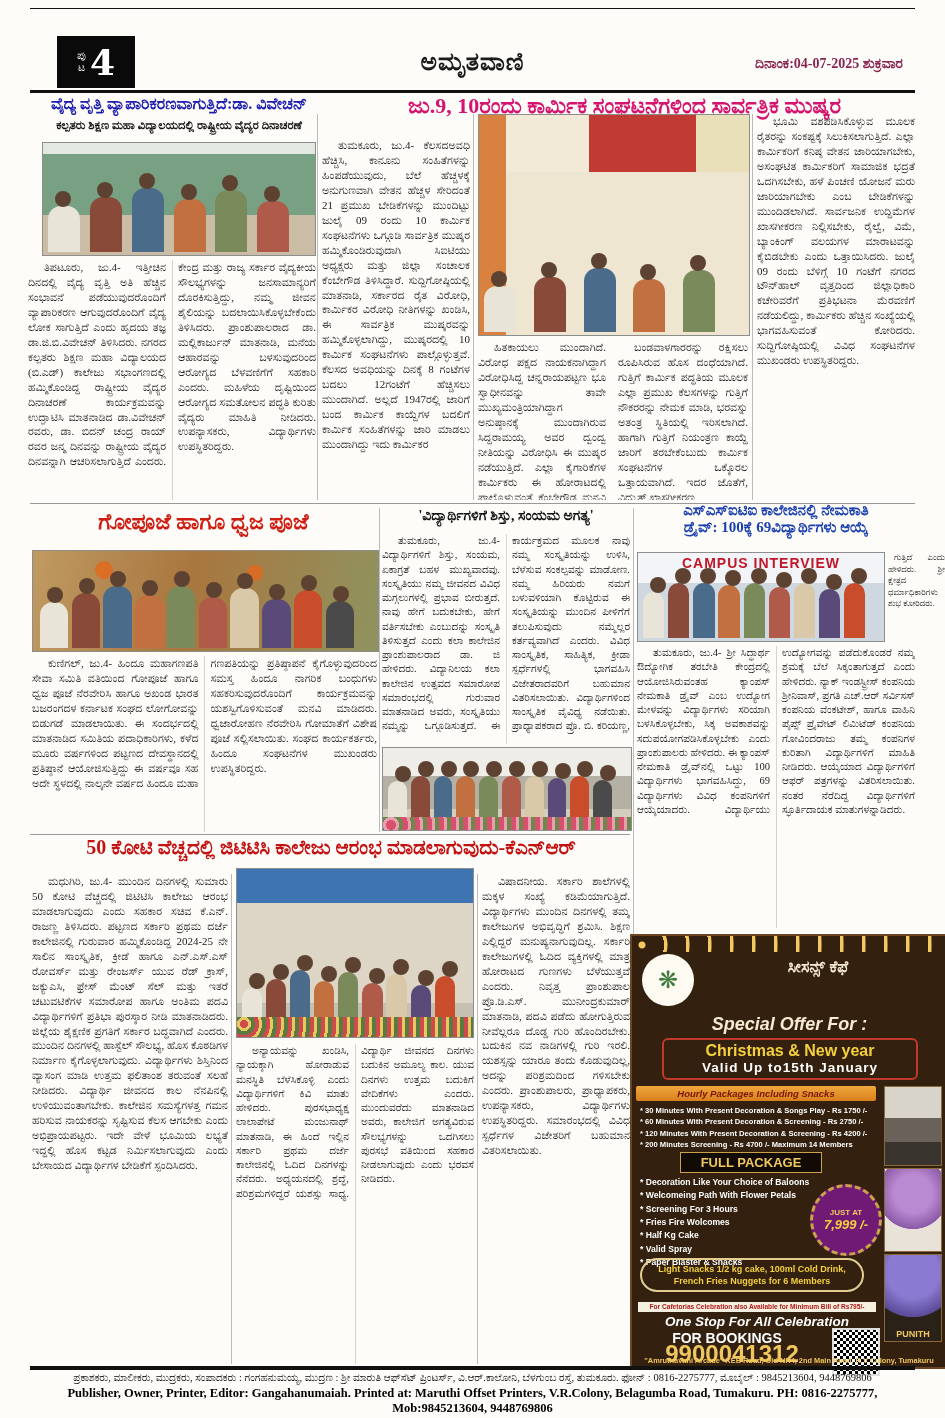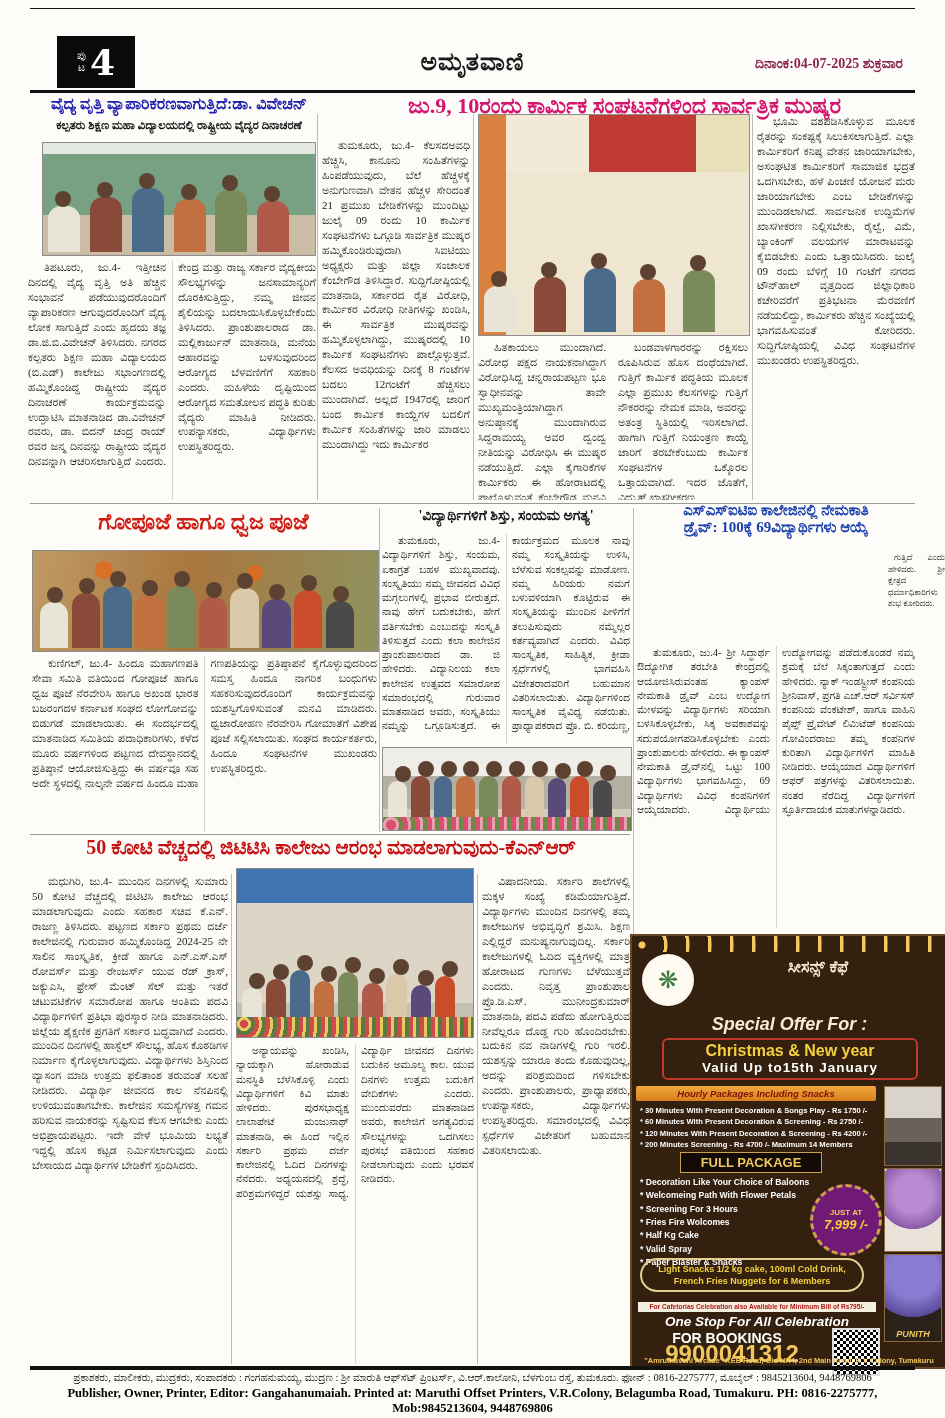--- a/index.html
+++ b/index.html
@@ -69,21 +69,21 @@
       text-align:center;font-size:13px;font-weight:bold;color:#f0c75e;padding:2px 0;}
   .ad-fpl{position:absolute;left:8px;top:240px;width:170px;font-size:8.6px;font-weight:bold;color:#fff;line-height:1.55;}
   .ad-badge{position:absolute;left:178px;top:248px;width:66px;height:66px;border-radius:50%;background:#701a75;
       border:3px dashed #caa24a;display:flex;flex-direction:column;align-items:center;justify-content:center;}
   .ad-badge .b1{font-size:8px;font-weight:bold;color:#f0c75e;}
   .ad-badge .b2{font-size:13px;font-weight:bold;color:#f4d13c;font-style:italic;}
   .ad-img{position:absolute;left:252px;border:1px solid #8a6a3a;width:56px;overflow:hidden;}
   .img-room{top:150px;height:78px;background:linear-gradient(#d8d4cc 0 40%,#6a625a 40% 70%,#3a342e 70%);}
   .img-arch{top:232px;height:82px;background:radial-gradient(circle at 50% 30%,#b98ad1 0 30%,#8a5aa8 55%,#e8e2d8 56%);}
   .img-punith{top:318px;height:86px;background:radial-gradient(circle at 50% 20%,#8a7ad1 0 35%,#5a4a98 60%,#2a2218 61%);}
-  .img-punith span{position:absolute;bottom:2px;width:100%;text-align:center;color:#f0c75e;font-weight:bold;font-size:9px;font-style:italic;}
+  .img-punith span{position:absolute;bottom:2px;width:100%;text-align:center;color:#f0c75e;font-weight:bold;font-size:9px;}
   .ad-snack{position:absolute;left:8px;top:322px;width:212px;border:2px solid #e4cf92;border-radius:18px;
       text-align:center;font-size:9px;font-weight:bold;color:#f4d13c;padding:3px 4px;line-height:1.35;}
   .ad-cafline{position:absolute;left:6px;top:366px;width:238px;background:#f5efdf;color:#b01818;
       font-size:6.6px;font-weight:bold;text-align:center;line-height:10px;height:10px;}
   .ad-tag{position:absolute;left:0px;top:378px;width:250px;text-align:center;font-size:13.5px;font-weight:bold;
       font-style:italic;color:#ffffff;}
   .ad-book{position:absolute;left:0px;top:394px;width:190px;text-align:center;font-size:14px;font-weight:bold;color:#fff;}
   .ad-phone{position:absolute;left:0px;top:404px;width:200px;text-align:center;font-size:24px;font-weight:bold;color:#f0c75e;}
   .ad-qr{position:absolute;left:200px;top:392px;width:44px;height:44px;background:#fff;border:2px solid #ddd;
       background-image:repeating-linear-gradient(0deg,#000 0 3px,#fff 3px 6px),repeating-linear-gradient(90deg,#000 0 3px,#fff 3px 6px);
@@ -126,21 +126,21 @@
   <div class="bt" style="left:322px;top:138px;width:148px;height:362px;">ತುಮಕೂರು, ಜು.4- ಕೆಲಸದಅವಧಿ ಹೆಚ್ಚಿಸಿ, ಕಾನೂನು ಸಂಹಿತೆಗಳನ್ನು ಹಿಂಪಡೆಯುವುದು, ಬೆಲೆ ಹೆಚ್ಚಳಕ್ಕೆ ಅನುಗುಣವಾಗಿ ವೇತನ ಹೆಚ್ಚಳ ಸೇರಿದಂತೆ 21 ಪ್ರಮುಖ ಬೇಡಿಕೆಗಳನ್ನು ಮುಂದಿಟ್ಟು ಜುಲೈ 09 ರಂದು 10 ಕಾರ್ಮಿಕ ಸಂಘಟನೆಗಳು ಒಗ್ಗೂಡಿ ಸಾರ್ವತ್ರಿಕ ಮುಷ್ಕರ ಹಮ್ಮಿಕೊಂಡಿರುವುದಾಗಿ ಸಿಐಟಿಯು ಅಧ್ಯಕ್ಷರು ಮತ್ತು ಜಿಲ್ಲಾ ಸಂಚಾಲಕ ಕೆಂಬೇಗೌಡ ತಿಳಿಸಿದ್ದಾರೆ. ಸುದ್ದಿಗೋಷ್ಠಿಯಲ್ಲಿ ಮಾತನಾಡಿ, ಸರ್ಕಾರದ ರೈತ ವಿರೋಧಿ, ಕಾರ್ಮಿಕರ ವಿರೋಧಿ ನೀತಿಗಳನ್ನು ಖಂಡಿಸಿ, ಈ ಸಾರ್ವತ್ರಿಕ ಮುಷ್ಕರವನ್ನು ಹಮ್ಮಿಕೊಳ್ಳಲಾಗಿದ್ದು, ಮುಷ್ಕರದಲ್ಲಿ 10 ಕಾರ್ಮಿಕ ಸಂಘಟನೆಗಳು ಪಾಲ್ಗೊಳ್ಳುತ್ತವೆ. ಕೆಲಸದ ಅವಧಿಯನ್ನು ದಿನಕ್ಕೆ 8 ಗಂಟೆಗಳ ಬದಲು 12ಗಂಟೆಗೆ ಹೆಚ್ಚಿಸಲು ಮುಂದಾಗಿದೆ. ಅಲ್ಲದೆ 1947ರಲ್ಲಿ ಜಾರಿಗೆ ಬಂದ ಕಾರ್ಮಿಕ ಕಾಯ್ದೆಗಳ ಬದಲಿಗೆ ಕಾರ್ಮಿಕ ಸಂಹಿತೆಗಳನ್ನು ಜಾರಿ ಮಾಡಲು ಮುಂದಾಗಿದ್ದು ಇದು ಕಾರ್ಮಿಕರ</div>
   <div class="photo ph-press" style="left:478px;top:114px;width:270px;height:220px;">
     <div class="ph-banner"></div>
   <div class="person" style="left: 2%; height: 46px; width: 32px; background: rgb(233, 228, 216);"></div>
       <div class="person" style="left: 20.4%; height: 55px; width: 32px; background: rgb(138, 74, 58);"></div>
       <div class="person" style="left: 38.8%; height: 64px; width: 32px; background: rgb(74, 107, 138);"></div>
       <div class="person" style="left: 57.2%; height: 53px; width: 32px; background: rgb(194, 112, 63);"></div>
       <div class="person" style="left: 75.6%; height: 62px; width: 32px; background: rgb(122, 138, 90);"></div>
     </div>
   <div class="bt" style="left:478px;top:340px;width:128px;height:160px;">ಹಿತಕಾಯಲು ಮುಂದಾಗಿದೆ. ವಿರೋಧ ಪಕ್ಷದ ನಾಯಕನಾಗಿದ್ದಾಗ ವಿರೋಧಿಸಿದ್ದ ಚನ್ನರಾಯಪಟ್ಟಣ ಭೂ ಸ್ವಾಧೀನವನ್ನು ತಾವೇ ಮುಖ್ಯಮಂತ್ರಿಯಾಗಿದ್ದಾಗ ಅನುಷ್ಠಾನಕ್ಕೆ ಮುಂದಾಗಿರುವ ಸಿದ್ದರಾಮಯ್ಯ ಅವರ ದ್ವಂದ್ವ ನೀತಿಯನ್ನು ವಿರೋಧಿಸಿ ಈ ಮುಷ್ಕರ ನಡೆಯುತ್ತಿದೆ. ಎಲ್ಲಾ ಕೈಗಾರಿಕೆಗಳ ಕಾರ್ಮಿಕರು ಈ ಹೋರಾಟದಲ್ಲಿ ಪಾಲ್ಗೊಳ್ಳುವಂತೆ ಕೆಂಬೇಗೌಡ ಮನವಿ ಮಾಡಿದರು.</div>
-  <div class="bt" style="left:618px;top:340px;width:130px;height:160px;">ಬಂಡವಾಳಗಾರರನ್ನು ರಕ್ಷಿಸಲು ರೂಪಿಸಿರುವ ಹೊಸ ದಂಧೆಯಾಗಿದೆ. ಗುತ್ತಿಗೆ ಕಾರ್ಮಿಕ ಪದ್ಧತಿಯ ಮೂಲಕ ಎಲ್ಲಾ ಪ್ರಮುಖ ಕೆಲಸಗಳನ್ನು ಗುತ್ತಿಗೆ ನೌಕರರನ್ನು ನೇಮಕ ಮಾಡಿ, ಅವರನ್ನು ಅತಂತ್ರ ಸ್ಥಿತಿಯಲ್ಲಿ ಇರಿಸಲಾಗಿದೆ. ಹಾಗಾಗಿ ಗುತ್ತಿಗೆ ನಿಯಂತ್ರಣ ಕಾಯ್ದೆ ಜಾರಿಗೆ ತರಬೇಕೆಂಬುದು ಕಾರ್ಮಿಕ ಸಂಘಟನೆಗಳ ಒಕ್ಕೊರಲ ಒತ್ತಾಯವಾಗಿದೆ. ಇದರ ಜೊತೆಗೆ, ವಿದ್ಯುತ್ ಖಾಸಗೀಕರಣ,</div>
+  <div class="bt" style="left:618px;top:340px;width:130px;height:160px;">ಬಂಡವಾಳಗಾರರನ್ನು ರಕ್ಷಿಸಲು ರೂಪಿಸಿರುವ ಹೊಸ ದಂಧೆಯಾಗಿದೆ. ಗುತ್ತಿಗೆ ಕಾರ್ಮಿಕ ಪದ್ಧತಿಯ ಮೂಲಕ ಎಲ್ಲಾ ಪ್ರಮುಖ ಕೆಲಸಗಳನ್ನು ಗುತ್ತಿಗೆ ನೌಕರರನ್ನು ನೇಮಕ ಮಾಡಿ, ಭರವಸ್ನು ಅತಂತ್ರ ಸ್ಥಿತಿಯಲ್ಲಿ ಇರಿಸಲಾಗಿದೆ. ಹಾಗಾಗಿ ಗುತ್ತಿಗೆ ನಿಯಂತ್ರಣ ಕಾಯ್ದೆ ಜಾರಿಗೆ ತರಬೇಕೆಂಬುದು ಕಾರ್ಮಿಕ ಸಂಘಟನೆಗಳ ಒಕ್ಕೊರಲ ಒತ್ತಾಯವಾಗಿದೆ. ಇದರ ಜೊತೆಗೆ, ವಿದ್ಯುತ್ ಖಾಸಗೀಕರಣ,</div>
   <div class="bt" style="left:757px;top:114px;width:158px;height:386px;">ಭೂಮಿ ವಶಪಡಿಸಿಕೊಳ್ಳುವ ಮೂಲಕ ರೈತರನ್ನು ಸಂಕಷ್ಟಕ್ಕೆ ಸಿಲುಕಿಸಲಾಗುತ್ತಿದೆ. ಎಲ್ಲಾ ಕಾರ್ಮಿಕರಿಗೆ ಕನಿಷ್ಠ ವೇತನ ಜಾರಿಯಾಗಬೇಕು, ಅಸಂಘಟಿತ ಕಾರ್ಮಿಕರಿಗೆ ಸಾಮಾಜಿಕ ಭದ್ರತೆ ಒದಗಿಸಬೇಕು, ಹಳೆ ಪಿಂಚಣಿ ಯೋಜನೆ ಮರು ಜಾರಿಯಾಗಬೇಕು ಎಂಬ ಬೇಡಿಕೆಗಳನ್ನು ಮುಂದಿಡಲಾಗಿದೆ. ಸಾರ್ವಜನಿಕ ಉದ್ದಿಮೆಗಳ ಖಾಸಗೀಕರಣ ನಿಲ್ಲಿಸಬೇಕು, ರೈಲ್ವೆ, ವಿಮೆ, ಬ್ಯಾಂಕಿಂಗ್ ವಲಯಗಳ ಮಾರಾಟವನ್ನು ಕೈಬಿಡಬೇಕು ಎಂದು ಒತ್ತಾಯಿಸಿದರು. ಜುಲೈ 09 ರಂದು ಬೆಳಿಗ್ಗೆ 10 ಗಂಟೆಗೆ ನಗರದ ಟೌನ್‌ಹಾಲ್ ವೃತ್ತದಿಂದ ಜಿಲ್ಲಾಧಿಕಾರಿ ಕಚೇರಿವರೆಗೆ ಪ್ರತಿಭಟನಾ ಮೆರವಣಿಗೆ ನಡೆಯಲಿದ್ದು, ಕಾರ್ಮಿಕರು ಹೆಚ್ಚಿನ ಸಂಖ್ಯೆಯಲ್ಲಿ ಭಾಗವಹಿಸುವಂತೆ ಕೋರಿದರು. ಸುದ್ದಿಗೋಷ್ಠಿಯಲ್ಲಿ ವಿವಿಧ ಸಂಘಟನೆಗಳ ಮುಖಂಡರು ಉಪಸ್ಥಿತರಿದ್ದರು.</div>
 
   <div class="rule-v" style="left:317px;top:114px;height:386px;"></div>
   <div class="rule-v" style="left:473px;top:114px;height:386px;"></div>
   <div class="rule-v" style="left:752px;top:114px;height:386px;"></div>
   <div class="rule-h" style="left:30px;top:503px;width:885px;height:1px;background:#999;"></div>
 
   <div class="hl hl-gopooja">ಗೋಪೂಜೆ ಹಾಗೂ ಧ್ವಜ ಪೂಜೆ</div>
   <div class="photo ph-crowd" style="left:32px;top:550px;width:345px;height:100px;">
     <div class="blob" style="left:18%;top:10%;width:18px;height:18px;"></div>
@@ -170,20 +170,32 @@
       <div class="person" style="left: 57.2%; height: 50.84px; width: 18.8px; background: rgb(217, 201, 168);"></div>
       <div class="person" style="left: 66.4%; height: 49px; width: 18.8px; background: rgb(90, 74, 122);"></div>
       <div class="person" style="left: 75.6%; height: 50.84px; width: 18.8px; background: rgb(201, 77, 42);"></div>
       <div class="person" style="left: 84.8%; height: 47px; width: 18.8px; background: rgb(74, 74, 74);"></div>
     </div>
 
   <div class="hl hl-ssit">
     <div>ಎಸ್‌ಎಸ್‌ಐಟಿಐ ಕಾಲೇಜಿನಲ್ಲಿ ನೇಮಕಾತಿ</div>
     <div>ಡ್ರೈವ್: 100ಕ್ಕೆ 69ವಿದ್ಯಾರ್ಥಿಗಳು ಆಯ್ಕೆ</div>
   </div>
+  <div class="photo ph-campus" style="left:637px;top:552px;width:246px;height:88px;">
+    <div class="campus-banner">CAMPUS INTERVIEW</div>
+  <div class="person" style="left: 2%; height: 46px; width: 21.3333px; background: rgb(233, 228, 216);"></div>
+      <div class="person" style="left: 12.2222%; height: 54.56px; width: 21.3333px; background: rgb(138, 74, 58);"></div>
+      <div class="person" style="left: 22.4444%; height: 54.56px; width: 21.3333px; background: rgb(74, 107, 138);"></div>
+      <div class="person" style="left: 32.6667%; height: 53px; width: 21.3333px; background: rgb(194, 112, 63);"></div>
+      <div class="person" style="left: 42.8889%; height: 54.56px; width: 21.3333px; background: rgb(122, 138, 90);"></div>
+      <div class="person" style="left: 53.1111%; height: 51px; width: 21.3333px; background: rgb(176, 90, 74);"></div>
+      <div class="person" style="left: 63.3333%; height: 54.56px; width: 21.3333px; background: rgb(217, 201, 168);"></div>
+      <div class="person" style="left: 73.5556%; height: 49px; width: 21.3333px; background: rgb(90, 74, 122);"></div>
+      <div class="person" style="left: 83.7778%; height: 54.56px; width: 21.3333px; background: rgb(201, 77, 42);"></div>
+    </div>
   <div class="bt" style="left:888px;top:552px;width:57px;height:88px;font-size:8.5px;text-indent:6px;">ಗುತ್ತಿದೆ ಎಂದು ಹೇಳಿದರು. ಶ್ರೀ ಕ್ಷೇತ್ರದ ಧರ್ಮಾಧಿಕಾರಿಗಳು ಶುಭ ಕೋರಿದರು.</div>
   <div class="bt cols2" style="left:637px;top:646px;width:278px;height:282px;font-size:10.5px;">ತುಮಕೂರು, ಜು.4- ಶ್ರೀ ಸಿದ್ಧಾರ್ಥ ಔದ್ಯೋಗಿಕ ತರಬೇತಿ ಕೇಂದ್ರದಲ್ಲಿ ಆಯೋಜಿಸಿರುವಂತಹ ಕ್ಯಾಂಪಸ್ ನೇಮಕಾತಿ ಡ್ರೈವ್ ಎಂಬ ಉದ್ಯೋಗ ಮೇಳವನ್ನು ವಿದ್ಯಾರ್ಥಿಗಳು ಸರಿಯಾಗಿ ಬಳಸಿಕೊಳ್ಳಬೇಕು, ಸಿಕ್ಕ ಅವಕಾಶವನ್ನು ಸದುಪಯೋಗಪಡಿಸಿಕೊಳ್ಳಬೇಕು ಎಂದು ಪ್ರಾಂಶುಪಾಲರು ಹೇಳಿದರು. ಈ ಕ್ಯಾಂಪಸ್ ನೇಮಕಾತಿ ಡ್ರೈವ್‌ನಲ್ಲಿ ಒಟ್ಟು 100 ವಿದ್ಯಾರ್ಥಿಗಳು ಭಾಗವಹಿಸಿದ್ದು, 69 ವಿದ್ಯಾರ್ಥಿಗಳು ವಿವಿಧ ಕಂಪನಿಗಳಿಗೆ ಆಯ್ಕೆಯಾದರು. ವಿದ್ಯಾರ್ಥಿಯು ಉದ್ಯೋಗವನ್ನು ಪಡೆದುಕೊಂಡರೆ ನಮ್ಮ ಶ್ರಮಕ್ಕೆ ಬೆಲೆ ಸಿಕ್ಕಂತಾಗುತ್ತದೆ ಎಂದು ಹೇಳಿದರು. ನ್ಯಾಕ್ ಇಂಡಸ್ಟ್ರೀಸ್ ಕಂಪನಿಯ ಶ್ರೀನಿವಾಸ್, ಪ್ರಗತಿ ಎಚ್.ಆರ್ ಸರ್ವಿಸಸ್ ಕಂಪನಿಯ ವೆಂಕಟೇಶ್, ಹಾಗೂ ವಾಹಿನಿ ಪೈಪ್ಸ್ ಪ್ರೈವೇಟ್ ಲಿಮಿಟೆಡ್ ಕಂಪನಿಯ ಗೋವಿಂದರಾಜು ತಮ್ಮ ಕಂಪನಿಗಳ ಕುರಿತಾಗಿ ವಿದ್ಯಾರ್ಥಿಗಳಿಗೆ ಮಾಹಿತಿ ನೀಡಿದರು. ಆಯ್ಕೆಯಾದ ವಿದ್ಯಾರ್ಥಿಗಳಿಗೆ ಆಫರ್ ಪತ್ರಗಳನ್ನು ವಿತರಿಸಲಾಯಿತು. ನಂತರ ನೆರೆದಿದ್ದ ವಿದ್ಯಾರ್ಥಿಗಳಿಗೆ ಸ್ಫೂರ್ತಿದಾಯಕ ಮಾತುಗಳನ್ನಾಡಿದರು.</div>
 
   <div class="rule-v" style="left:379px;top:508px;height:324px;"></div>
   <div class="rule-v" style="left:633px;top:508px;height:857px;"></div>
   <div class="rule-h" style="left:30px;top:834px;width:600px;height:1px;background:#999;"></div>
 
   <div class="hl hl-gttc">50 ಕೋಟಿ ವೆಚ್ಚದಲ್ಲಿ ಜಿಟಿಟಿಸಿ ಕಾಲೇಜು ಆರಂಭ ಮಾಡಲಾಗುವುದು-ಕೆಎನ್ಆರ್</div>
   <div class="bt" style="left:32px;top:874px;width:196px;height:490px;">ಮಧುಗಿರಿ, ಜು.4- ಮುಂದಿನ ದಿನಗಳಲ್ಲಿ ಸುಮಾರು 50 ಕೋಟಿ ವೆಚ್ಚದಲ್ಲಿ ಜಿಟಿಟಿಸಿ ಕಾಲೇಜು ಆರಂಭ ಮಾಡಲಾಗುವುದು ಎಂದು ಸಹಕಾರ ಸಚಿವ ಕೆ.ಎನ್. ರಾಜಣ್ಣ ತಿಳಿಸಿದರು. ಪಟ್ಟಣದ ಸರ್ಕಾರಿ ಪ್ರಥಮ ದರ್ಜೆ ಕಾಲೇಜಿನಲ್ಲಿ ಗುರುವಾರ ಹಮ್ಮಿಕೊಂಡಿದ್ದ 2024-25 ನೇ ಸಾಲಿನ ಸಾಂಸ್ಕೃತಿಕ, ಕ್ರೀಡೆ ಹಾಗೂ ಎನ್.ಎಸ್.ಎಸ್ ರೋವರ್ಸ್ ಮತ್ತು ರೇಂಜರ್ಸ್ ಯುವ ರೆಡ್ ಕ್ರಾಸ್, ಜಕ್ಯುಎಸಿ, ಫ್ರೇಸ್ ಮೆಂಟ್ ಸೆಲ್ ಮತ್ತು ಇತರೆ ಚಟುವಟಿಕೆಗಳ ಸಮಾರೋಪ ಹಾಗೂ ಅಂತಿಮ ಪದವಿ ವಿದ್ಯಾರ್ಥಿಗಳಿಗೆ ಪ್ರತಿಭಾ ಪುರಸ್ಕಾರ ನೀಡಿ ಮಾತನಾಡಿದರು. ಜಿಲ್ಲೆಯ ಶೈಕ್ಷಣಿಕ ಪ್ರಗತಿಗೆ ಸರ್ಕಾರ ಬದ್ಧವಾಗಿದೆ ಎಂದರು. ಮುಂದಿನ ದಿನಗಳಲ್ಲಿ ಹಾಸ್ಟೆಲ್ ಸೌಲಭ್ಯ, ಹೊಸ ಕೊಠಡಿಗಳ ನಿರ್ಮಾಣ ಕೈಗೊಳ್ಳಲಾಗುವುದು. ವಿದ್ಯಾರ್ಥಿಗಳು ಶಿಸ್ತಿನಿಂದ ವ್ಯಾಸಂಗ ಮಾಡಿ ಉತ್ತಮ ಫಲಿತಾಂಶ ತರುವಂತೆ ಸಲಹೆ ನೀಡಿದರು. ವಿದ್ಯಾರ್ಥಿ ಜೀವನದ ಕಾಲ ನೆನಪಿನಲ್ಲಿ ಉಳಿಯುವಂತಾಗಬೇಕು. ಕಾಲೇಜಿನ ಸಮಸ್ಯೆಗಳತ್ತ ಗಮನ ಹರಿಸುವ ನಾಯಕರನ್ನು ಸೃಷ್ಟಿಸುವ ಕೆಲಸ ಆಗಬೇಕು ಎಂದು ಅಭಿಪ್ರಾಯಪಟ್ಟರು. ಇದೇ ವೇಳೆ ಭೂಮಿಯ ಲಭ್ಯತೆ ಇದ್ದಲ್ಲಿ ಹೊಸ ಕಟ್ಟಡ ನಿರ್ಮಿಸಲಾಗುವುದು ಎಂದು ಬೇಸಾಯದ ವಿದ್ಯಾರ್ಥಿಗಳ ಬೇಡಿಕೆಗೆ ಸ್ಪಂದಿಸಿದರು.</div>
   <div class="photo ph-stage" style="left:236px;top:868px;width:236px;height:168px;">

